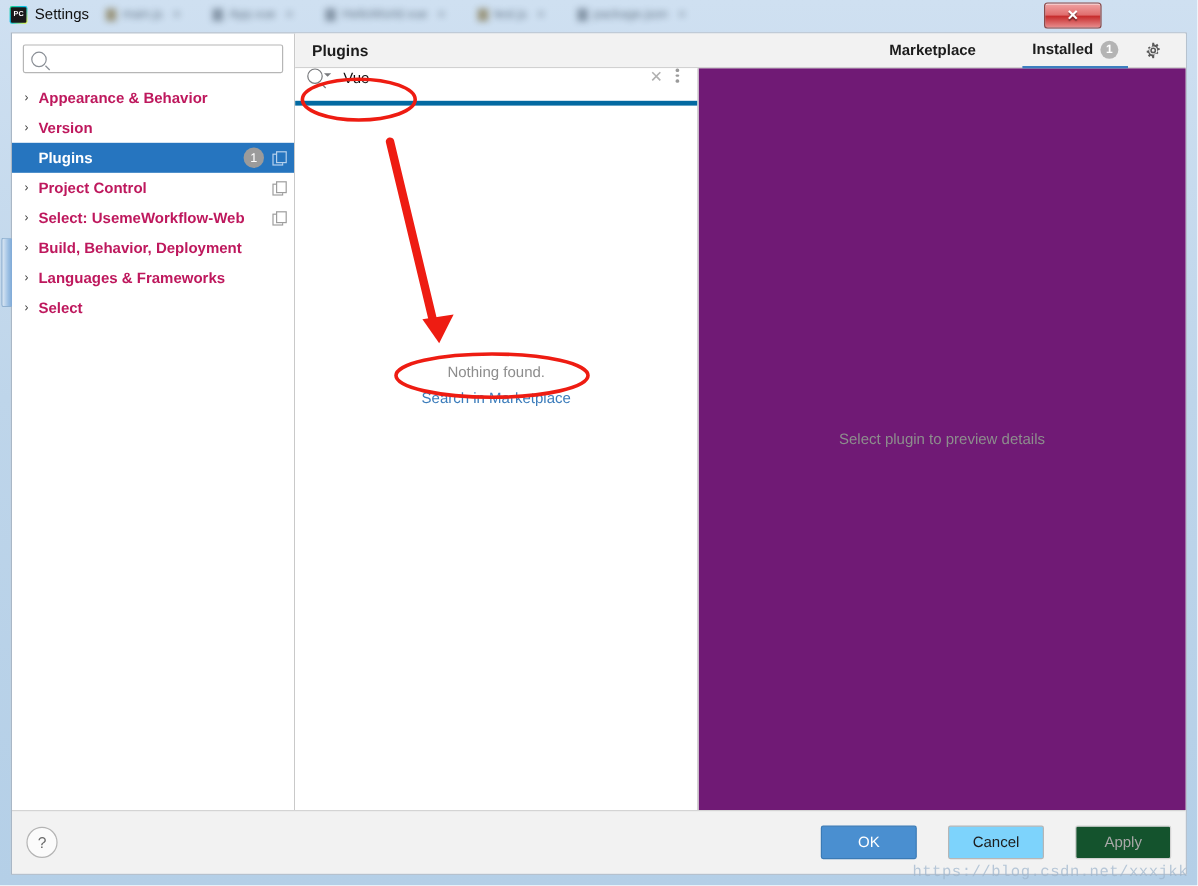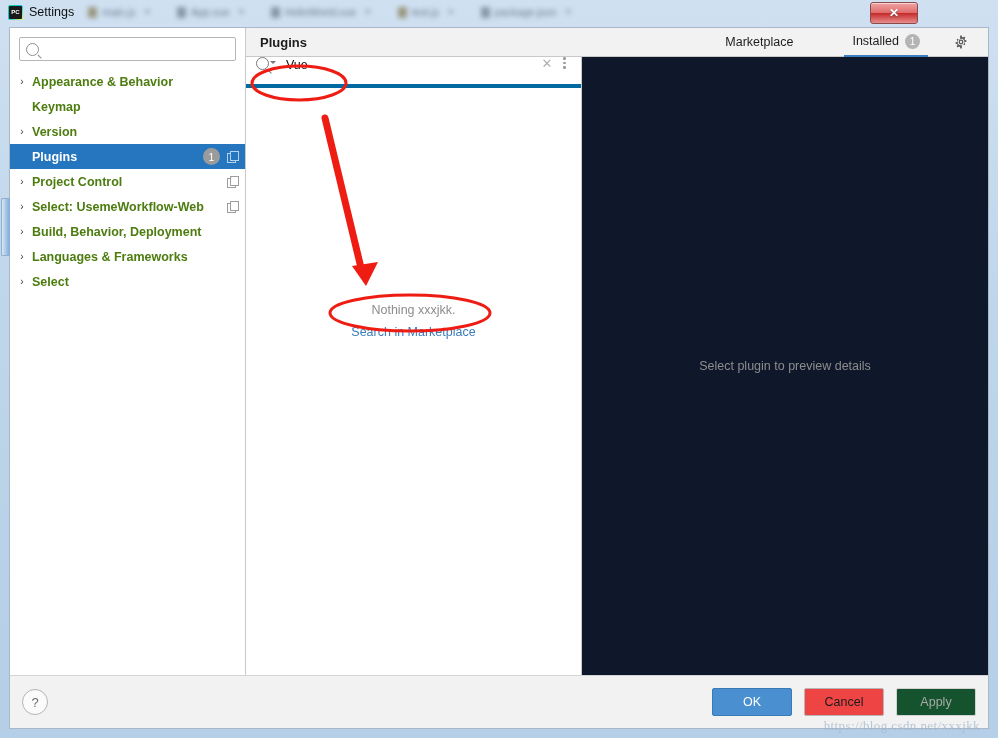--- a/index.html
+++ b/index.html
@@ -113,21 +113,21 @@
     padding-left:18px;padding-right:7px;box-sizing:border-box;cursor:default;
     position:relative;
   }
   .tree-row.sel{background:#2675bf;}
   .chev{
     width:12px;flex:0 0 12px;font-size:10px;color:#3c3c3c;line-height:1;
     margin-left:-12px;margin-right:4px;text-align:center;
   }
   .chev.blank{color:transparent;}
   .tree-label{
-    font-size:12.5px;font-weight:bold;color:#4d7c0f;white-space:nowrap;
+    font-size:12.5px;font-weight:bold;color:#be185d;white-space:nowrap;
   }
   .tree-row.sel .tree-label{color:#ffffff;}
   .tree-right{margin-left:auto;display:flex;align-items:center;gap:7px;}
   .badge{
     min-width:17px;height:17px;border-radius:9px;background:#9b9b9b;color:#fff;
     font-size:10.5px;display:flex;align-items:center;justify-content:center;
     padding:0 4px;box-sizing:border-box;
   }
   .copy-ico{
     width:11px;height:11px;position:relative;flex:0 0 auto;opacity:.85;
@@ -147,21 +147,21 @@
   .plugins{
     flex:1;display:flex;flex-direction:column;background:#fff;min-width:0;
     position:relative;
   }
   .plug-header{
     height:29px;flex:0 0 29px;background:#f2f2f2;
     border-bottom:1px solid #c9c9c9;
     display:flex;align-items:center;padding:0 14px;box-sizing:border-box;
   }
   .plug-title{font-size:13px;font-weight:bold;color:#1c1c1c;}
-  .plug-tabs{margin-left:auto;display:flex;align-items:flex-start;gap:12px;}
+  .plug-tabs{margin-left:auto;display:flex;align-items:flex-start;gap:0;font-weight:bold;}
   .ptab{
     font-size:12.5px;color:#1c1c1c;padding:0 8px;height:29px;
     display:flex;align-items:center;gap:6px;cursor:pointer;
     box-sizing:border-box;position:relative;
   }
   .ptab.active{border-bottom:2.5px solid #3c7fc0;margin-left:31px;}
   .ptab .badge{background:#b4b4b4;font-size:10px;min-width:15px;height:15px;}
   .gear{
     width:26px;height:29px;display:flex;align-items:center;justify-content:center;
     cursor:pointer;margin-left:8px;
@@ -204,53 +204,53 @@
   .nothing-wrap{
     flex:1;display:flex;flex-direction:column;align-items:center;
     justify-content:flex-start;padding-top:215px;box-sizing:border-box;
   }
   .nothing-txt{font-size:12.5px;color:#8d8d8d;margin-bottom:8px;}
   .search-mk{
     font-size:12.5px;color:#3b7cbb;cursor:pointer;
   }
 
   .plug-detail{
-    flex:1;display:flex;align-items:center;justify-content:center;background:#0f172a;
+    flex:1;display:flex;align-items:center;justify-content:center;background:#701a75;
     min-width:0;
   }
   .detail-txt{font-size:12.5px;color:#8d8d8d;}
 
   
   .footer{
     position:absolute;left:0;right:0;bottom:0;height:53px;
     background:#f2f2f2;border-top:1px solid #d4d4d4;
     display:flex;align-items:center;padding:0 12px;box-sizing:border-box;
   }
   .help-btn{
     width:24px;height:24px;border-radius:50%;border:1px solid #b4b4b4;
     background:#fbfbfb;color:#6b6b6b;font-size:13px;
     display:flex;align-items:center;justify-content:center;cursor:pointer;
   }
-  .btns{margin-left:auto;display:flex;align-items:center;gap:12px;}
+  .btns{margin-left:auto;display:flex;align-items:center;gap:26px;}
   .btn{
     min-width:80px;height:28px;border-radius:2px;font-size:12.5px;
     display:flex;align-items:center;justify-content:center;cursor:pointer;
     box-sizing:border-box;font-family:"Liberation Sans", sans-serif;
   }
   .btn.primary{background:#4a8fd0;border:1px solid #3a7ab5;color:#fff;}
-  .btn.normal{background:#ef4444;border:1px solid #b6b6b6;color:#1c1c1c;}
+  .btn.normal{background:#7dd3fc;border:1px solid #b6b6b6;color:#1c1c1c;}
   .btn.disabled{background:#14532d;border:1px solid #d2d2d2;color:#a8a8a8;cursor:default;}
 
   
   .anno{position:absolute;left:0;top:0;width:998px;height:738px;pointer-events:none;}
 
   .watermark{
-    position:absolute;right:18px;bottom:4px;
+    position:absolute;right:8px;bottom:4px;
     font-size:13px;color:#9fb6cd;opacity:.72;letter-spacing:.4px;
-    font-family:Liberation Serif, serif;
+    font-family:Liberation Mono, monospace;
   }
 </style>
 </head>
 <body>
 
 <div class="app">
 
   <div class="titlebar">
     <div class="win-icon"></div>
     <div class="win-title">Settings</div>
@@ -297,24 +297,20 @@
           <input type="text" value="" style="">
         </div>
 
         <div class="tree">
 
           <div class="tree-row">
             <span class="chev">›</span>
             <span class="tree-label">Appearance &amp; Behavior</span>
           </div>
 
-          <div class="tree-row">
-            <span class="chev blank">›</span>
-            <span class="tree-label">Keymap</span>
-          </div>
 
           <div class="tree-row">
             <span class="chev">›</span>
             <span class="tree-label">Version</span>
           </div>
 
           <div class="tree-row sel">
             <span class="chev blank">›</span>
             <span class="tree-label">Plugins</span>
             <span class="tree-right">
@@ -387,21 +383,21 @@
               <input type="text" value="Vue" style="">
               <span class="clear-x">✕</span>
               <span class="dots">
                 <i></i>
                   <i></i>
                   <i></i>
               </span>
             </div>
 
             <div class="nothing-wrap">
-              <div class="nothing-txt">Nothing xxxjkk.</div>
+              <div class="nothing-txt">Nothing found.</div>
               <div class="search-mk">Search in Marketplace</div>
             </div>
           </div>
 
           <div class="plug-detail">
             <div class="detail-txt">Select plugin to preview details</div>
           </div>
 
         </div>
       </div>

